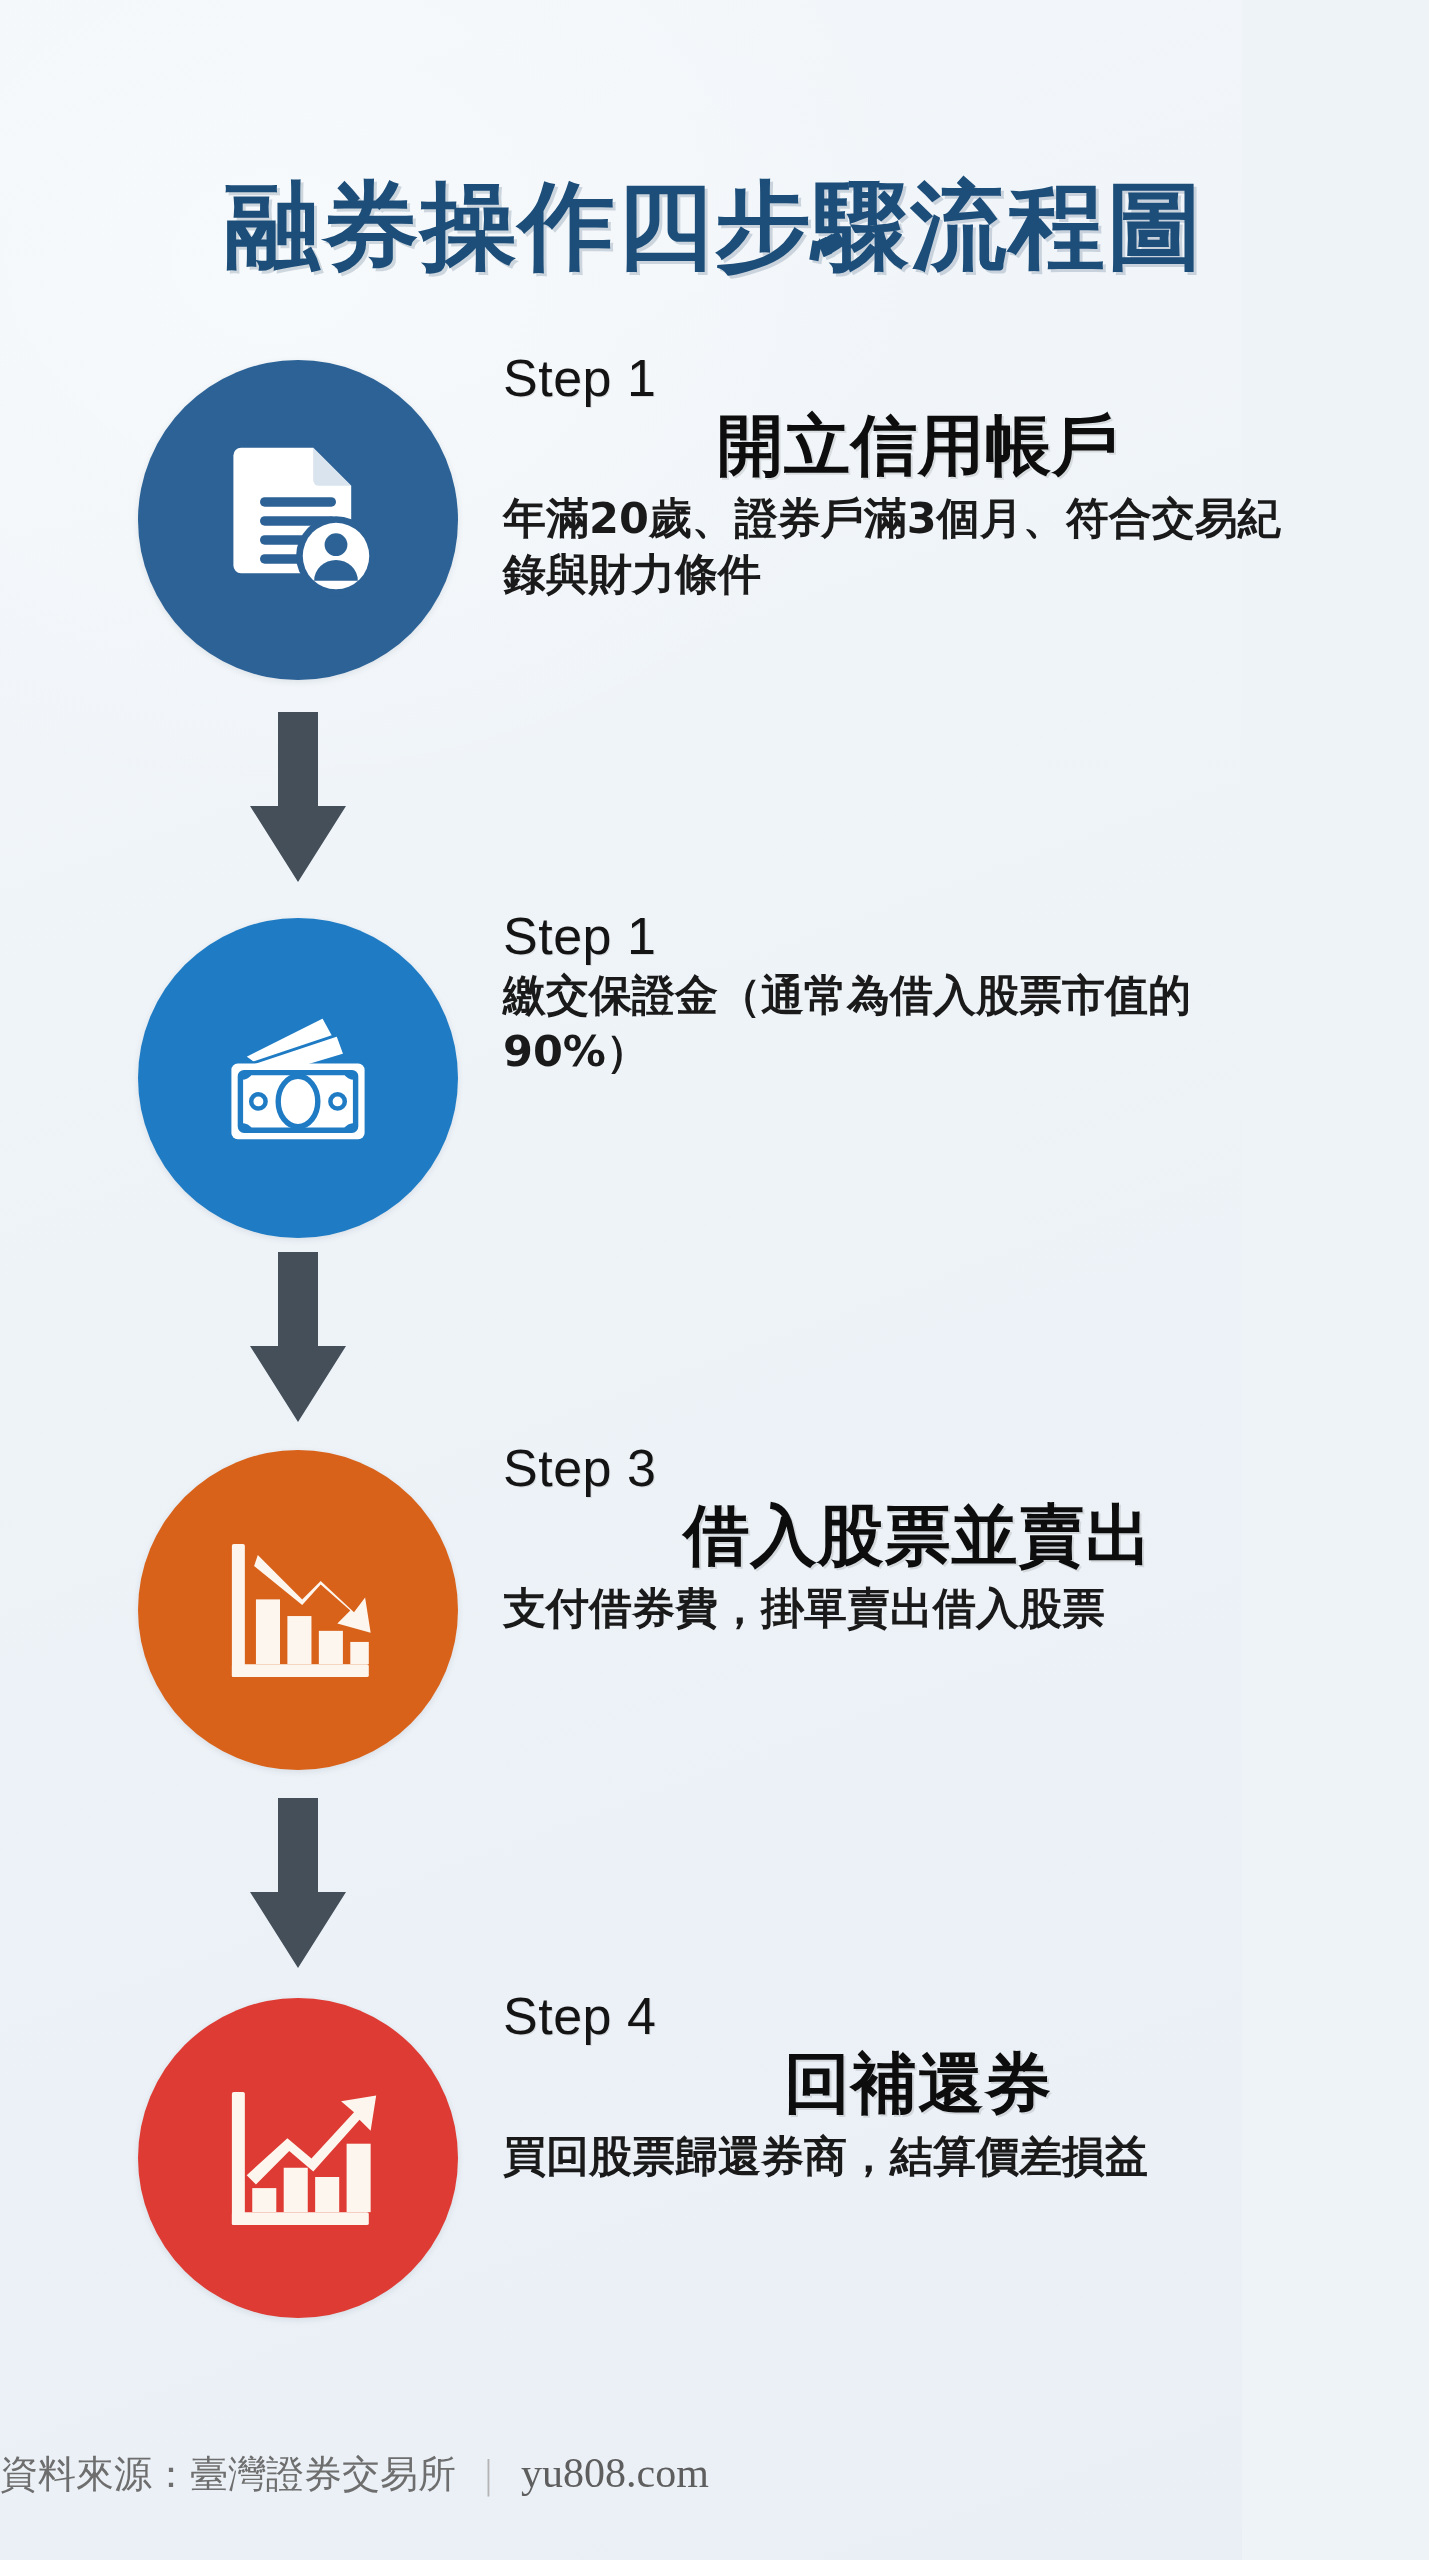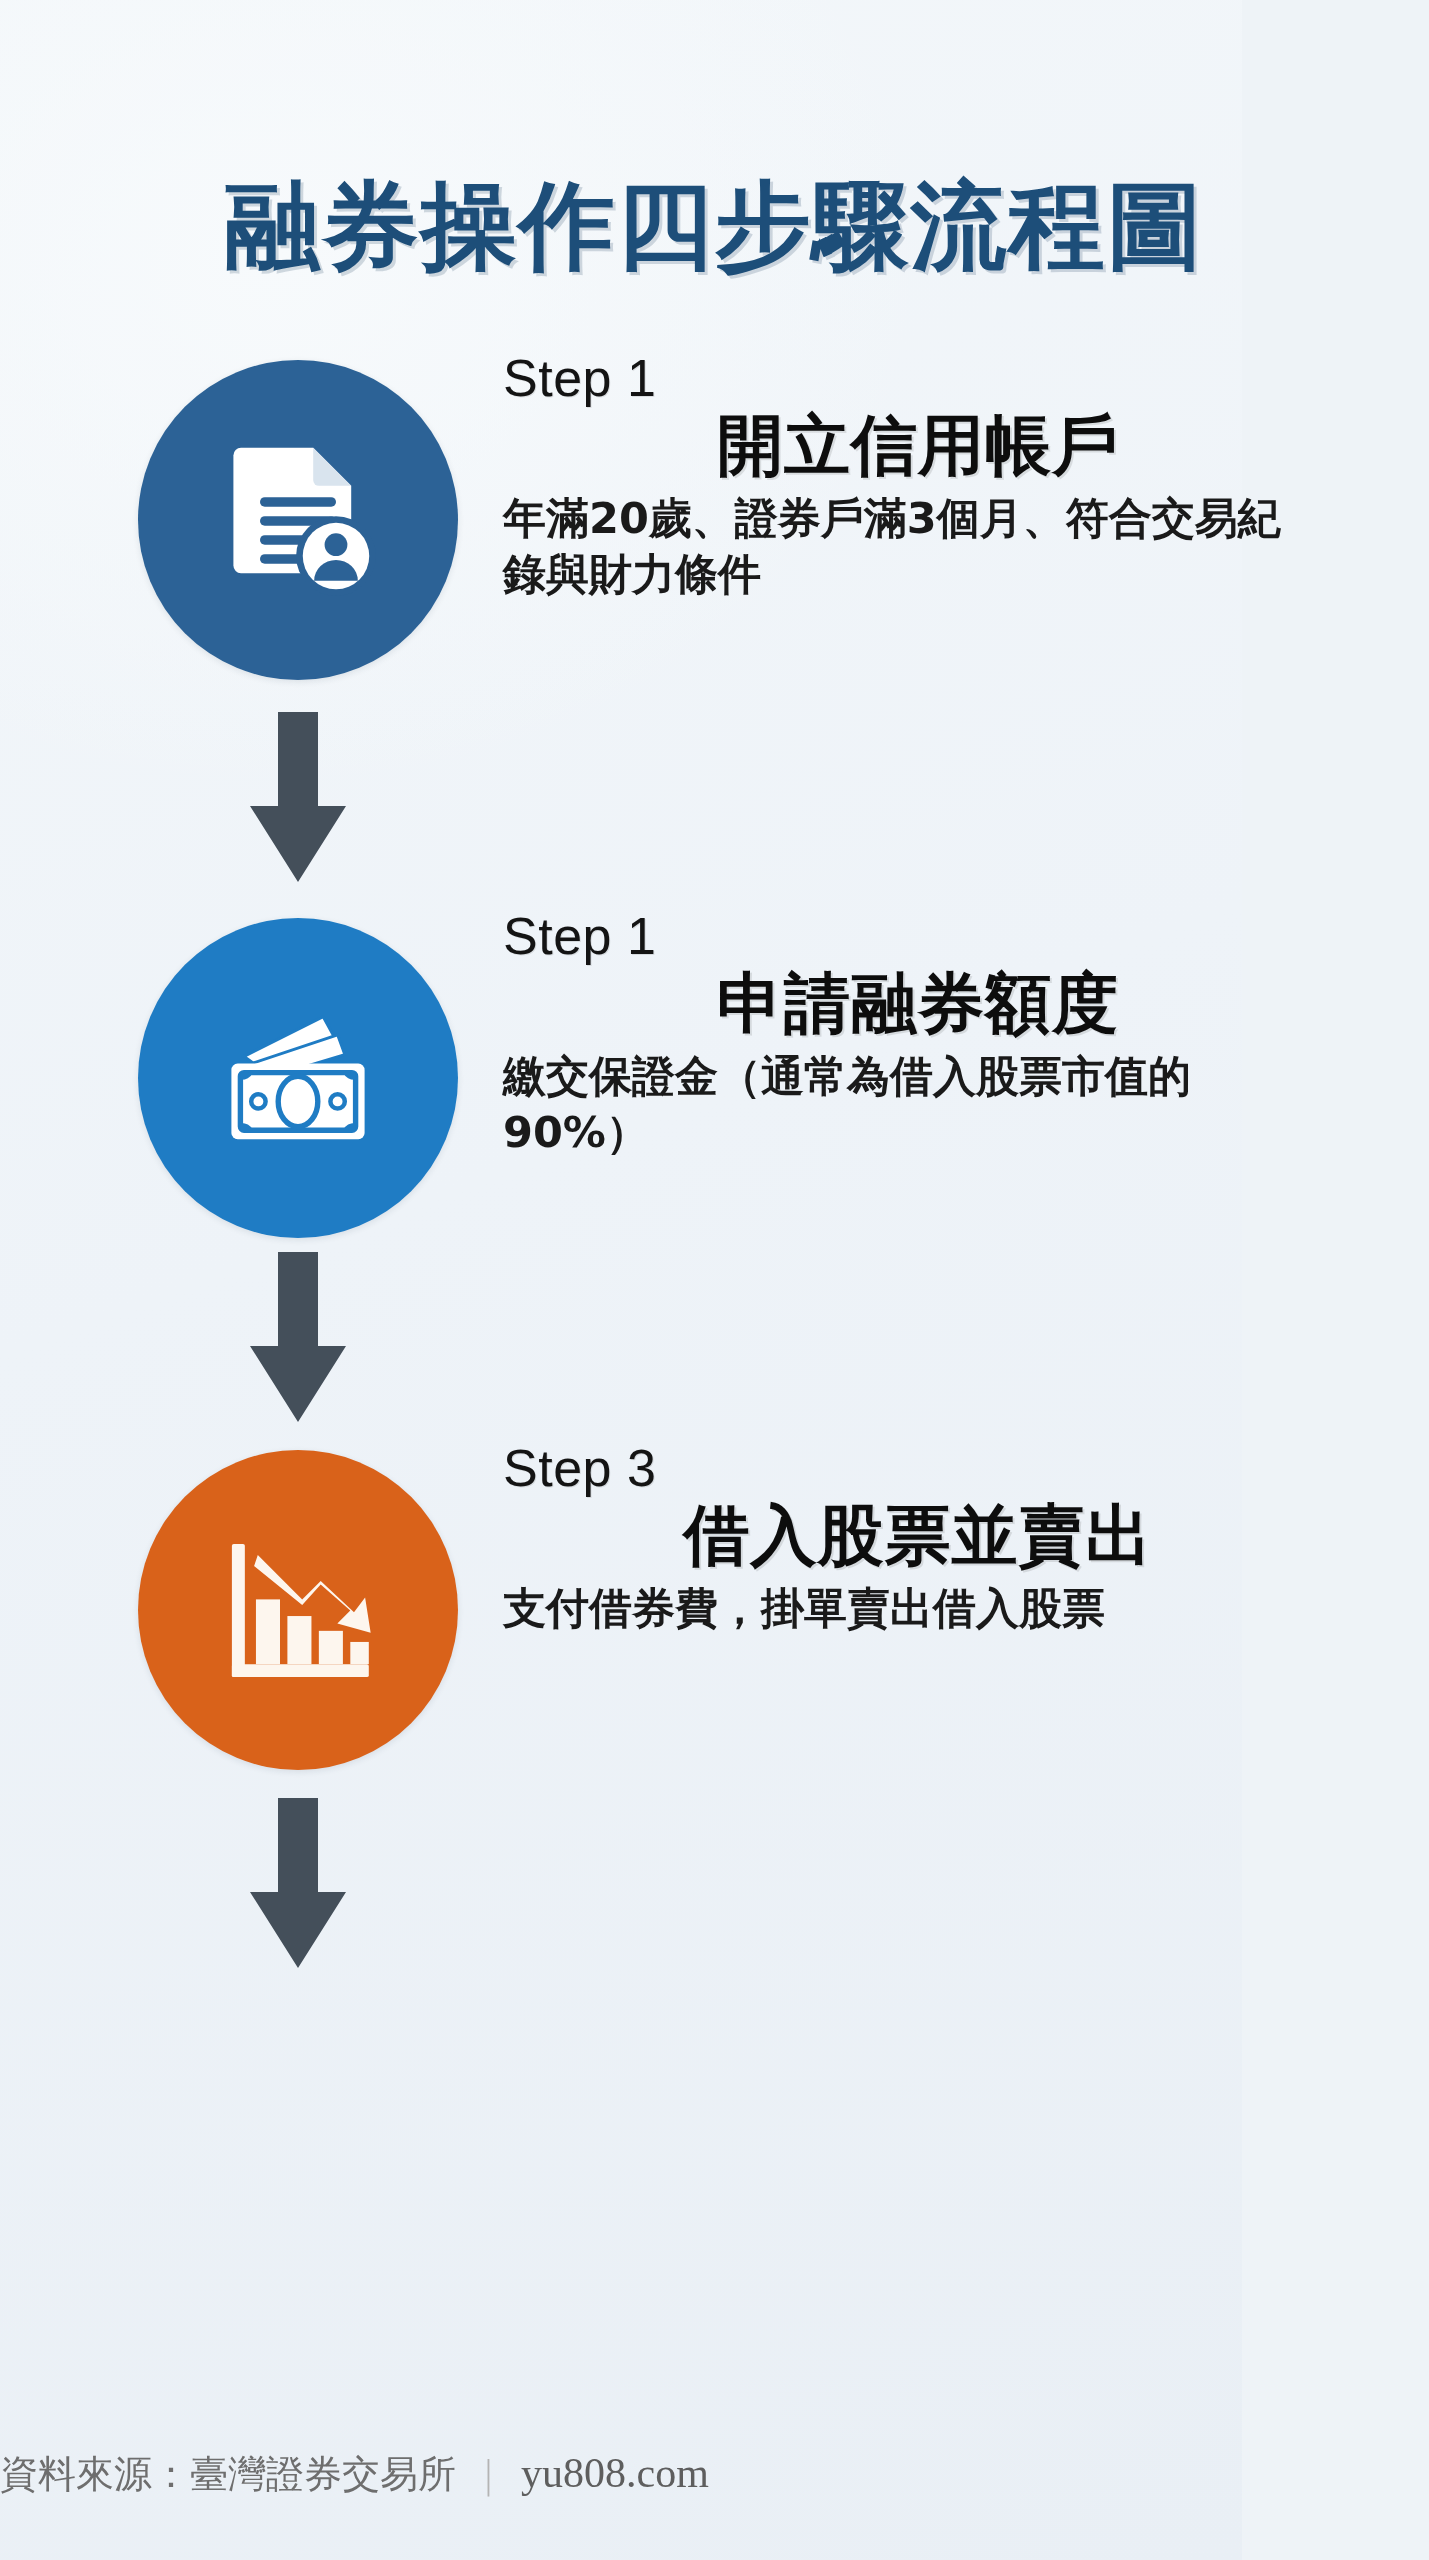--- a/index.html
+++ b/index.html
@@ -201,21 +201,20 @@
           <path d="M18 75 a7 7 0 0 1 7 4 h-7 z" fill="#1f7cc4"></path>
           <path d="M82 75 a7 7 0 0 0 -7 4 h7 z" fill="#1f7cc4"></path>
           <ellipse cx="50" cy="63" rx="11" ry="14" fill="#ffffff" stroke="#1f7cc4" stroke-width="3"></ellipse>
           <circle cx="28" cy="63" r="4" fill="#ffffff" stroke="#1f7cc4" stroke-width="2.5"></circle>
           <circle cx="72" cy="63" r="4" fill="#ffffff" stroke="#1f7cc4" stroke-width="2.5"></circle>
         </svg>
       </span>
     </div>
     <div class="step-text">
       <p class="step-label">Step 1</p>
-      <p class="step-heading">申請融券額度</p>
       <p class="step-desc">繳交保證金（通常為借入股票市值的90%）</p>
     </div>
   </div>
 
   <div class="arrow arrow-2">
     <svg width="122" height="170" viewBox="0 0 122 170" aria-hidden="true">
       <path d="M41 0 h40 v94 h28 L61 170 L13 94 h28 z" fill="#444f5a"></path>
     </svg>
   </div>
 
@@ -241,20 +240,42 @@
       <p class="step-desc">支付借券費，掛單賣出借入股票</p>
     </div>
   </div>
 
   <div class="arrow arrow-3">
     <svg width="122" height="170" viewBox="0 0 122 170" aria-hidden="true">
       <path d="M41 0 h40 v94 h28 L61 170 L13 94 h28 z" fill="#444f5a"></path>
     </svg>
   </div>
 
+  <div class="step-row step-4">
+    <div class="badge" id="badge-4" style="background: rgb(221, 59, 51);">
+      <span>
+        <svg width="185" height="185" viewBox="0 0 100 100" aria-hidden="true">
+          <g fill="#fdf6ee">
+            <rect x="14" y="14" width="7" height="72" rx="1"></rect>
+            <rect x="14" y="79" width="74" height="7" rx="1"></rect>
+            <rect x="25" y="66" width="13" height="13"></rect>
+            <rect x="42" y="55" width="13" height="24"></rect>
+            <rect x="59" y="60" width="13" height="19"></rect>
+            <rect x="76" y="42" width="13" height="37"></rect>
+          </g>
+          <path d="M22 59 L44 39 L57 50 L80 25 L73 19 L92 16 L89 35 L83 29 L58 57 L45 46 L27 64 z" fill="#fdf6ee"></path>
+        </svg>
+      </span>
+    </div>
+    <div class="step-text">
+      <p class="step-label">Step 4</p>
+      <p class="step-heading">回補還券</p>
+      <p class="step-desc">買回股票歸還券商，結算價差損益</p>
+    </div>
+  </div>
 
   <div class="footer">
     <span>資料來源：臺灣證券交易所</span>
     <span class="sep">|</span>
     <span class="site">yu808.com</span>
   </div>
 
 </div>
 
 </body></html>

